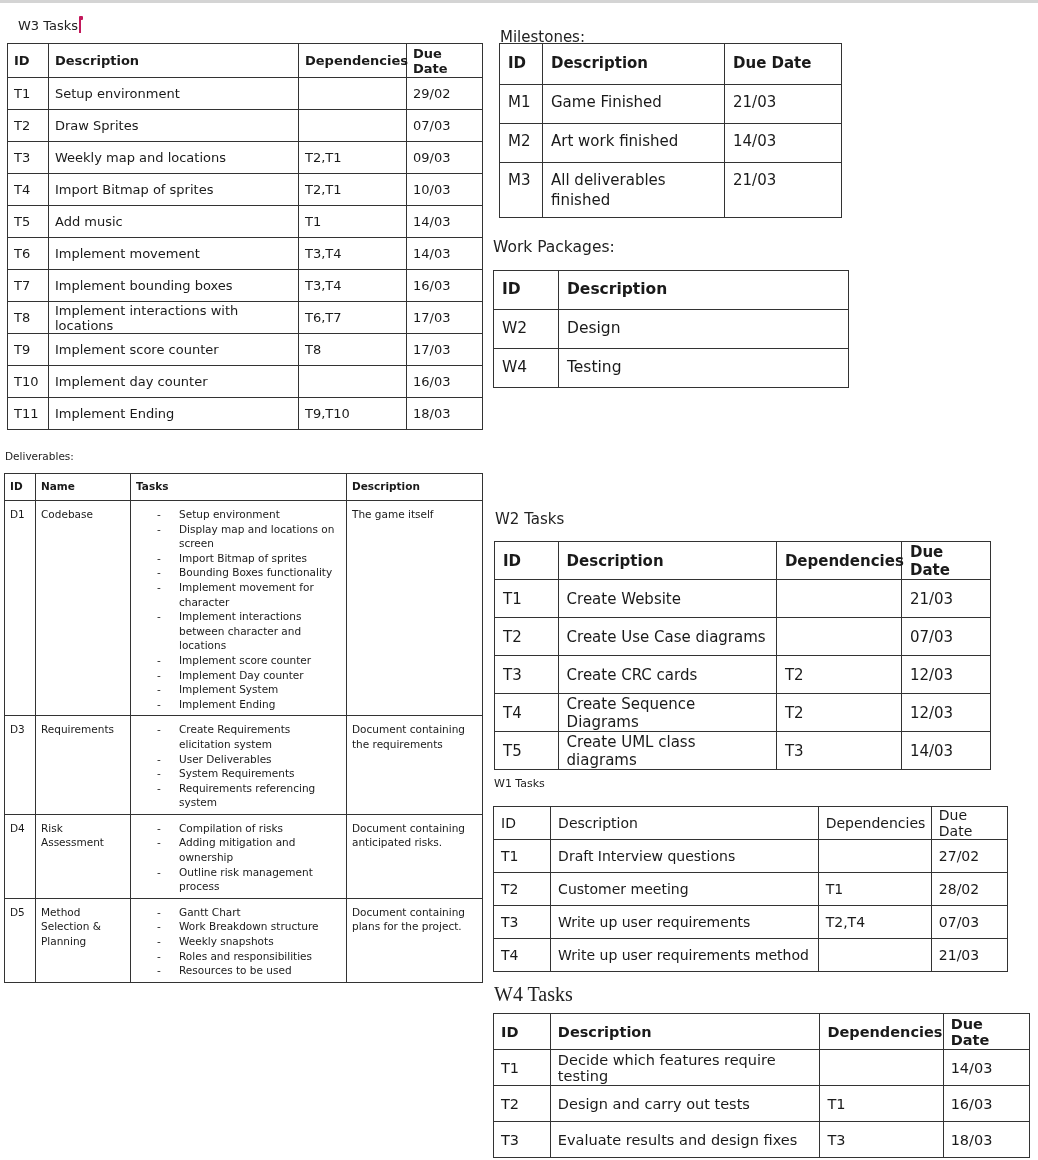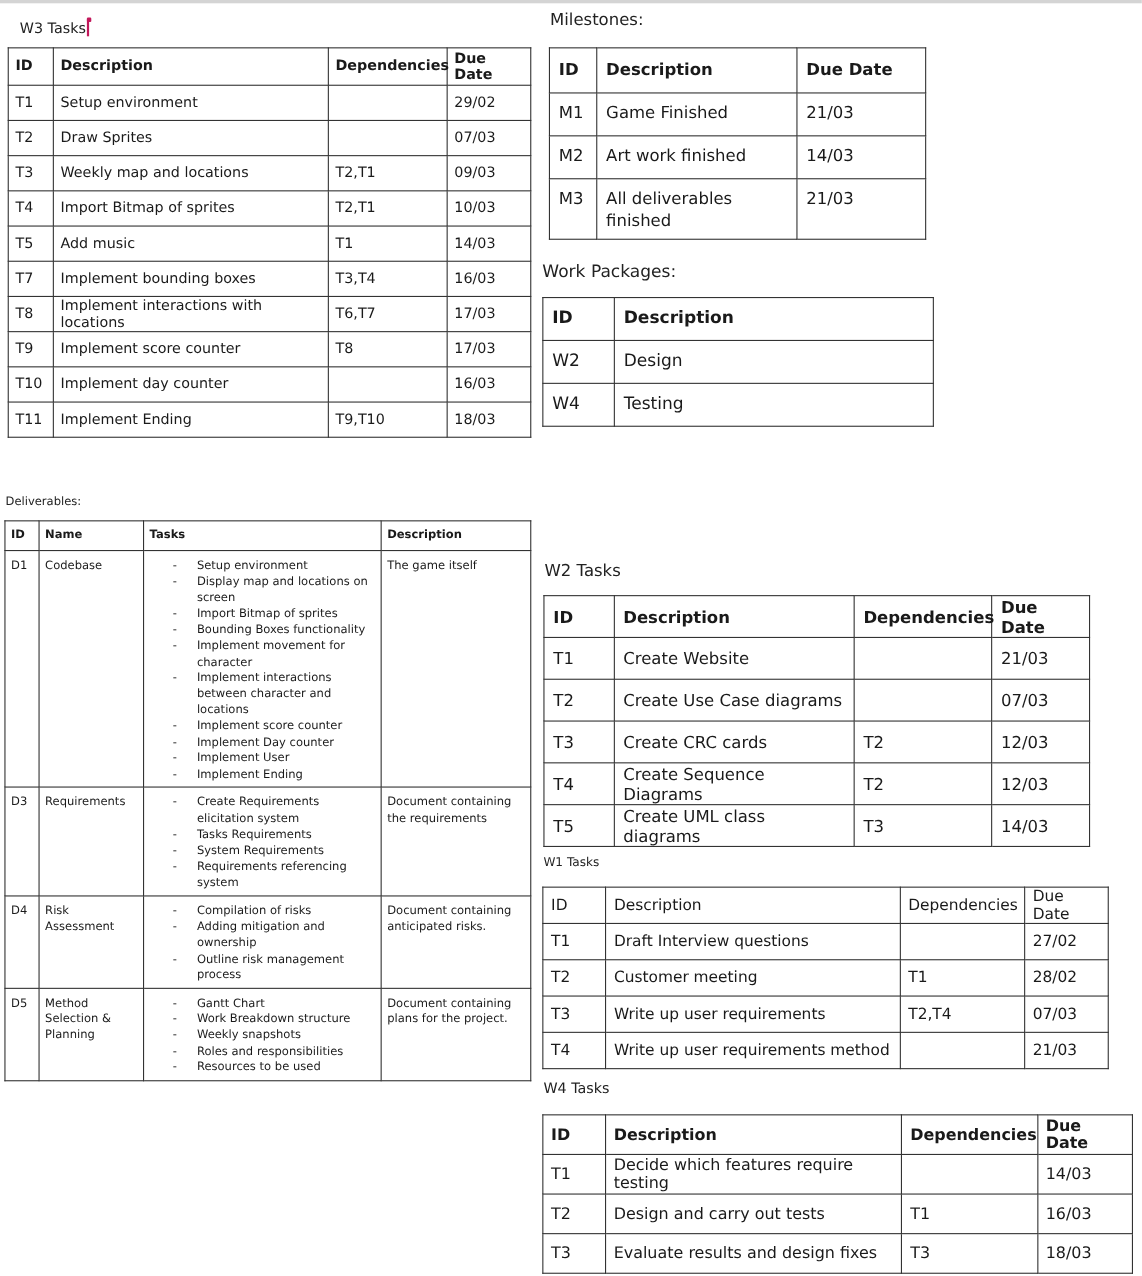--- a/index.html
+++ b/index.html
@@ -95,20 +95,26 @@
         <td>T2,T1</td>
         <td>10/03</td>
       </tr>
       <tr>
         <td>T5</td>
         <td>Add music</td>
         <td>T1</td>
         <td>14/03</td>
       </tr>
       <tr>
+        <td>T6</td>
+        <td>Implement movement</td>
+        <td>T3,T4</td>
+        <td>14/03</td>
+      </tr>
+      <tr>
         <td>T7</td>
         <td>Implement bounding boxes</td>
         <td>T3,T4</td>
         <td>16/03</td>
       </tr>
       <tr>
         <td>T8</td>
         <td>Implement interactions with locations</td>
         <td>T6,T7</td>
         <td>17/03</td>
@@ -157,33 +163,33 @@
         <td>
           <ul>
             <li>Setup environment</li>
             <li>Display map and locations on screen</li>
             <li>Import Bitmap of sprites</li>
             <li>Bounding Boxes functionality</li>
             <li>Implement movement for character</li>
             <li>Implement interactions between character and locations</li>
             <li>Implement score counter</li>
             <li>Implement Day counter</li>
-            <li>Implement User</li>
+            <li>Implement System</li>
             <li>Implement Ending</li>
           </ul>
         </td>
         <td>The game itself</td>
       </tr>
       <tr>
         <td>D3</td>
         <td>Requirements</td>
         <td>
           <ul>
             <li>Create Requirements elicitation system</li>
-            <li>Tasks Requirements</li>
+            <li>User Deliverables</li>
             <li>System Requirements</li>
             <li>Requirements referencing system</li>
           </ul>
         </td>
         <td>Document containing the requirements</td>
       </tr>
       <tr>
         <td>D4</td>
         <td>Risk Assessment</td>
         <td>
@@ -205,21 +211,21 @@
             <li>Weekly snapshots</li>
             <li>Roles and responsibilities</li>
             <li>Resources to be used</li>
           </ul>
         </td>
         <td>Document containing plans for the project.</td>
       </tr>
     </tbody>
 </table>
 
-<div class="label" style="left:500px;top:9px;font-size:15px;">Milestones:</div>
+<div class="label" style="left:500px;top:28px;font-size:15px;">Milestones:</div>
 <table id="miles">
   <colgroup>
       <col style="width:43px">
       <col style="width:182px">
       <col style="width:117px">
     </colgroup>
   <thead>
       <tr>
     <th class="b">ID</th>
     <th class="b">Description</th>
@@ -356,21 +362,21 @@
       </tr>
       <tr>
         <td>T4</td>
         <td>Write up user requirements method</td>
         <td></td>
         <td>21/03</td>
       </tr>
     </tbody>
 </table>
 
-<div class="label" style="left:494px;top:983px;font-size:13px;">W4 Tasks</div>
+<div class="label" style="left:494px;top:983px;font-size:20px;font-family:Liberation Serif, serif;">W4 Tasks</div>
 <table id="w4">
   <colgroup>
       <col style="width:54px">
       <col style="width:256px">
       <col style="width:117px">
       <col style="width:82px">
     </colgroup>
   <thead>
       <tr>
     <th class="b">ID</th>

